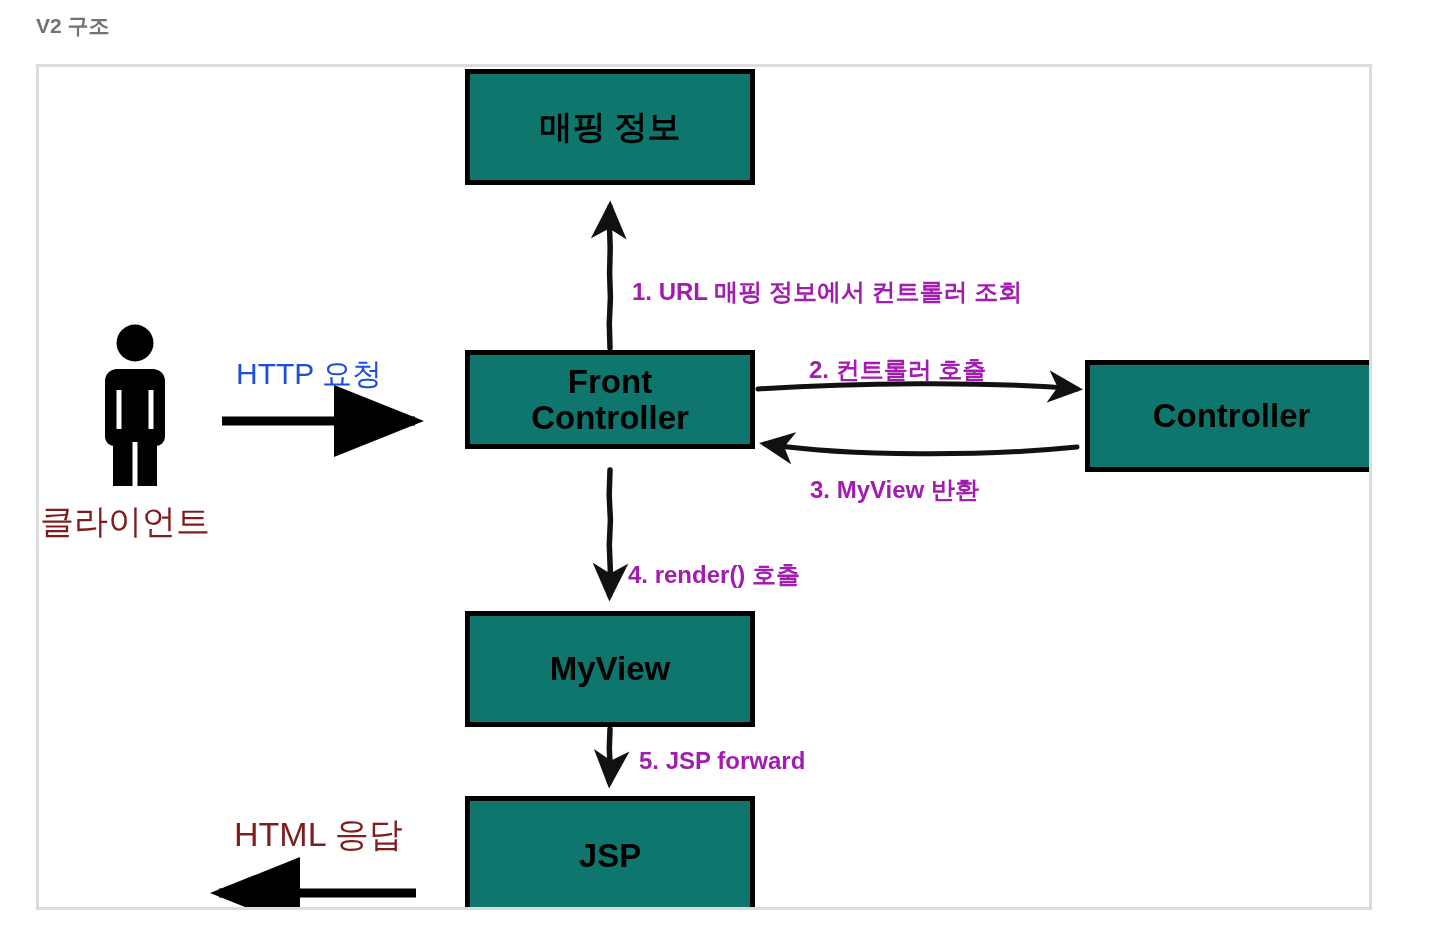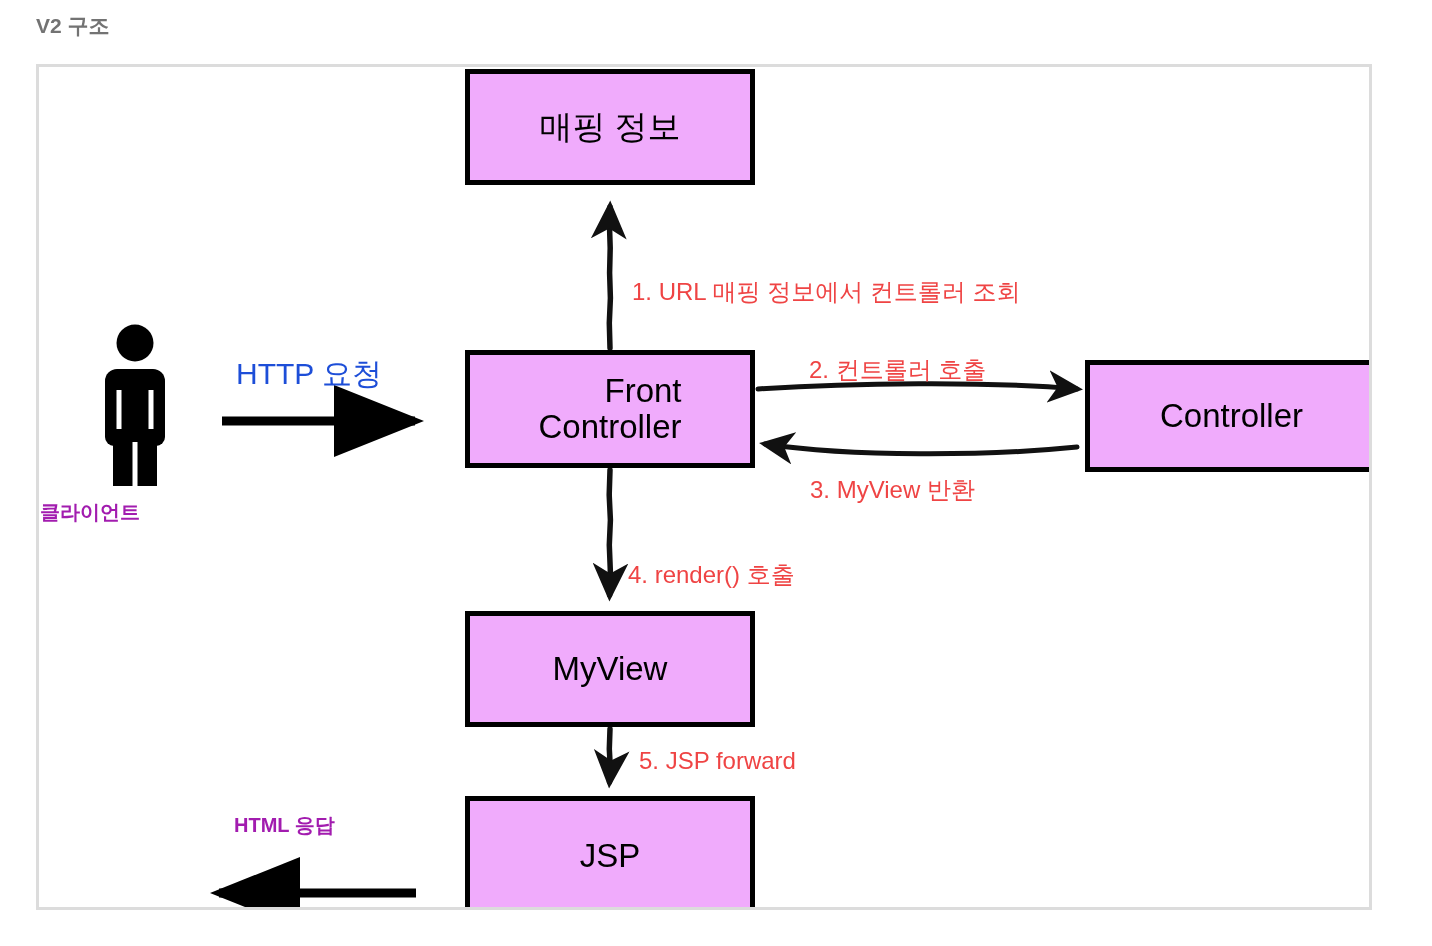--- a/index.html
+++ b/index.html
@@ -44,45 +44,45 @@
     left: 0;
     top: 0;
     width: 1336px;
     height: 846px;
     display: block;
   }
   .node-box {
     position: absolute;
     border: 5px solid #000000;
     box-sizing: border-box;
-    background: #f0abfc;
+    background: #0f766e;
     display: flex;
     align-items: center;
     justify-content: center;
-    text-align: right;
+    text-align: center;
     color: #000000;
-    font-weight: normal;
+    font-weight: bold;
     line-height: 1.08;
   }
   .node-label {
     display: block;
     white-space: pre-line;
   }
   #box-mapping {
     left: 426px;
     top: 2px;
     width: 290px;
     height: 116px;
     font-size: 33px;
   }
   #box-front-controller {
     left: 426px;
     top: 283px;
     width: 290px;
-    height: 118px;
+    height: 99px;
     font-size: 33px;
   }
   #box-controller {
     left: 1046px;
     top: 293px;
     width: 293px;
     height: 112px;
     font-size: 33px;
   }
   #box-myview {
@@ -94,30 +94,30 @@
   }
   #box-jsp {
     left: 426px;
     top: 729px;
     width: 290px;
     height: 120px;
     font-size: 33px;
   }
   .edge-label {
     position: absolute;
-    color: #ef4444;
-    font-weight: normal;
+    color: #a21caf;
+    font-weight: bold;
     font-size: 24px;
     white-space: nowrap;
   }
   .plain-label {
     position: absolute;
-    color: #a21caf;
-    font-weight: bold;
-    font-size: 20px;
+    color: #7f1d1d;
+    font-weight: normal;
+    font-size: 34px;
     white-space: nowrap;
   }
   #label-1 { left: 593px; top: 209px; }
   #label-2 { left: 770px; top: 287px; }
   #label-3 { left: 771px; top: 407px; }
   #label-4 { left: 589px; top: 460px; margin-top: 32px; }
   #label-5 { left: 600px; top: 680px; }
   #label-http-request { left: 197px; top: 287px; color: #1d4ed8; font-weight: normal; font-size: 30px; }
   #label-client { left: 1px; top: 432px; }
   #label-html-response { left: 195px; top: 745px; }

